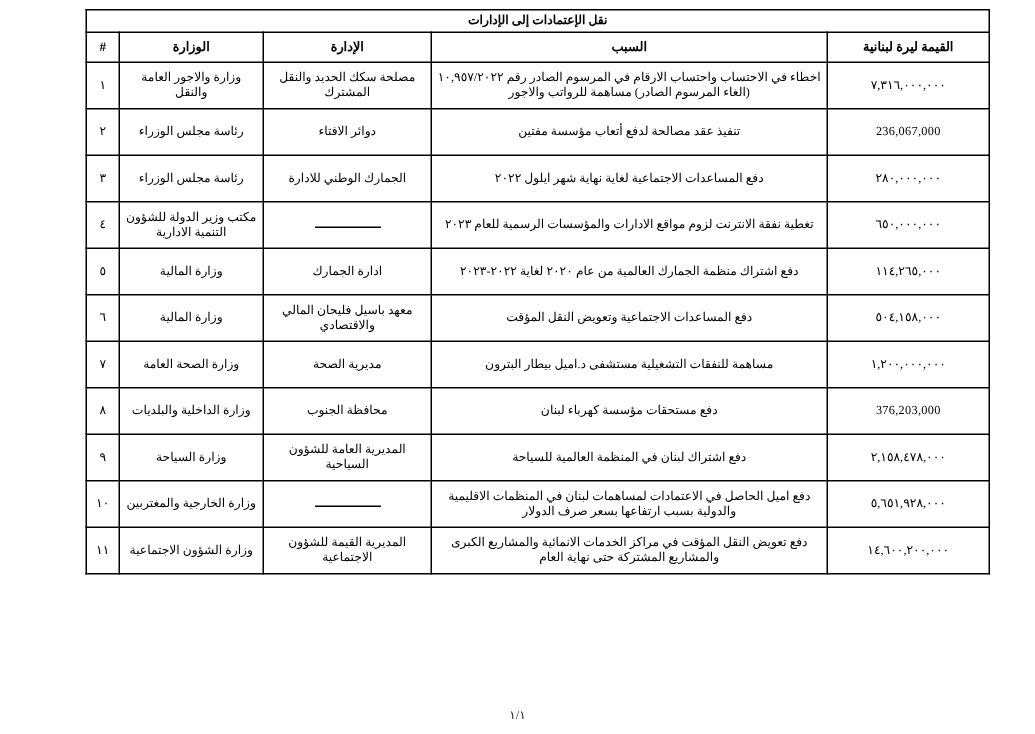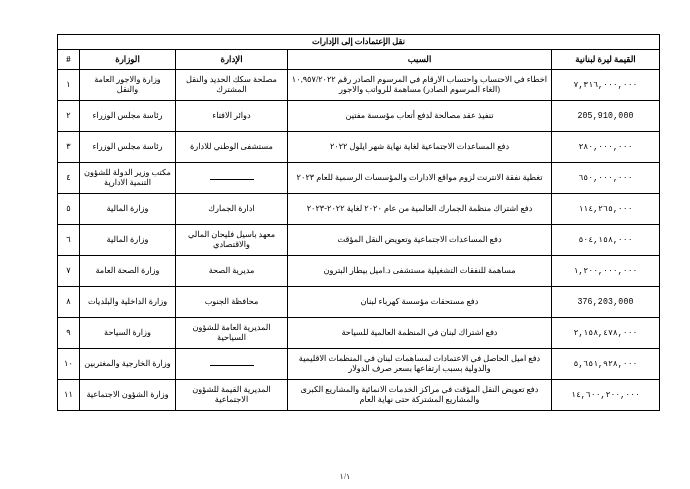--- a/index.html
+++ b/index.html
@@ -19,21 +19,20 @@
     width: 690px;
     height: 489px;
     box-sizing: border-box;
     padding: 6px 30px 0 30px;
   }
   table.doc-table {
     width: 576px;
     border-collapse: collapse;
     table-layout: fixed;
     direction: rtl;
-    margin-top: 28px;
   }
   table.doc-table td, table.doc-table th {
     border: 1px solid #000000;
     padding: 2px 3px;
     vertical-align: middle;
     font-size: 8.2px;
     line-height: 1.25;
     text-align: center;
   }
   .title-cell {
@@ -50,21 +49,20 @@
   .c-num { width: 22px; }
   .c-ministry { width: 96px; }
   .c-admin { width: 112px; }
   .c-reason { width: 264px; }
   .c-amount { width: 108px; }
 
   td.amount {
     font-size: 8.2px;
     letter-spacing: 0.2px;
     white-space: nowrap;
-    font-family: Liberation Mono, monospace;
   }
   td.reason {
     text-align: center;
     font-size: 8px;
     line-height: 1.3;
   }
   td.num {
     font-size: 8px;
   }
   td.ministry {
@@ -118,30 +116,30 @@
     </thead>
     <tbody>
       <tr class="row-tall">
         <td class="amount">٧,٣١٦,٠٠٠,٠٠٠</td>
         <td class="reason">اخطاء في الاحتساب واحتساب الارقام في المرسوم الصادر رقم ١٠,٩٥٧/٢٠٢٢ (الغاء المرسوم الصادر) مساهمة للرواتب والاجور</td>
         <td class="admin">مصلحة سكك الحديد والنقل المشترك</td>
         <td class="ministry">وزارة والاجور العامة والنقل</td>
         <td class="num">١</td>
       </tr>
       <tr class="row-tall">
-        <td class="amount">205,910,000</td>
+        <td class="amount">236,067,000</td>
         <td class="reason">تنفيذ عقد مصالحة لدفع أتعاب مؤسسة مفتين</td>
         <td class="admin">دوائر الافتاء</td>
         <td class="ministry">رئاسة مجلس الوزراء</td>
         <td class="num">٢</td>
       </tr>
       <tr class="row-tall">
         <td class="amount">٢٨٠,٠٠٠,٠٠٠</td>
         <td class="reason">دفع المساعدات الاجتماعية لغاية نهاية شهر ايلول ٢٠٢٢</td>
-        <td class="admin">مستشفى الوطني للادارة</td>
+        <td class="admin">الجمارك الوطني للادارة</td>
         <td class="ministry">رئاسة مجلس الوزراء</td>
         <td class="num">٣</td>
       </tr>
       <tr class="row-tall">
         <td class="amount">٦٥٠,٠٠٠,٠٠٠</td>
         <td class="reason">تغطية نفقة الانترنت لزوم مواقع الادارات والمؤسسات الرسمية للعام ٢٠٢٣</td>
         <td class="admin"><span class="dash"></span></td>
         <td class="ministry">مكتب وزير الدولة للشؤون التنمية الادارية</td>
         <td class="num">٤</td>
       </tr>

